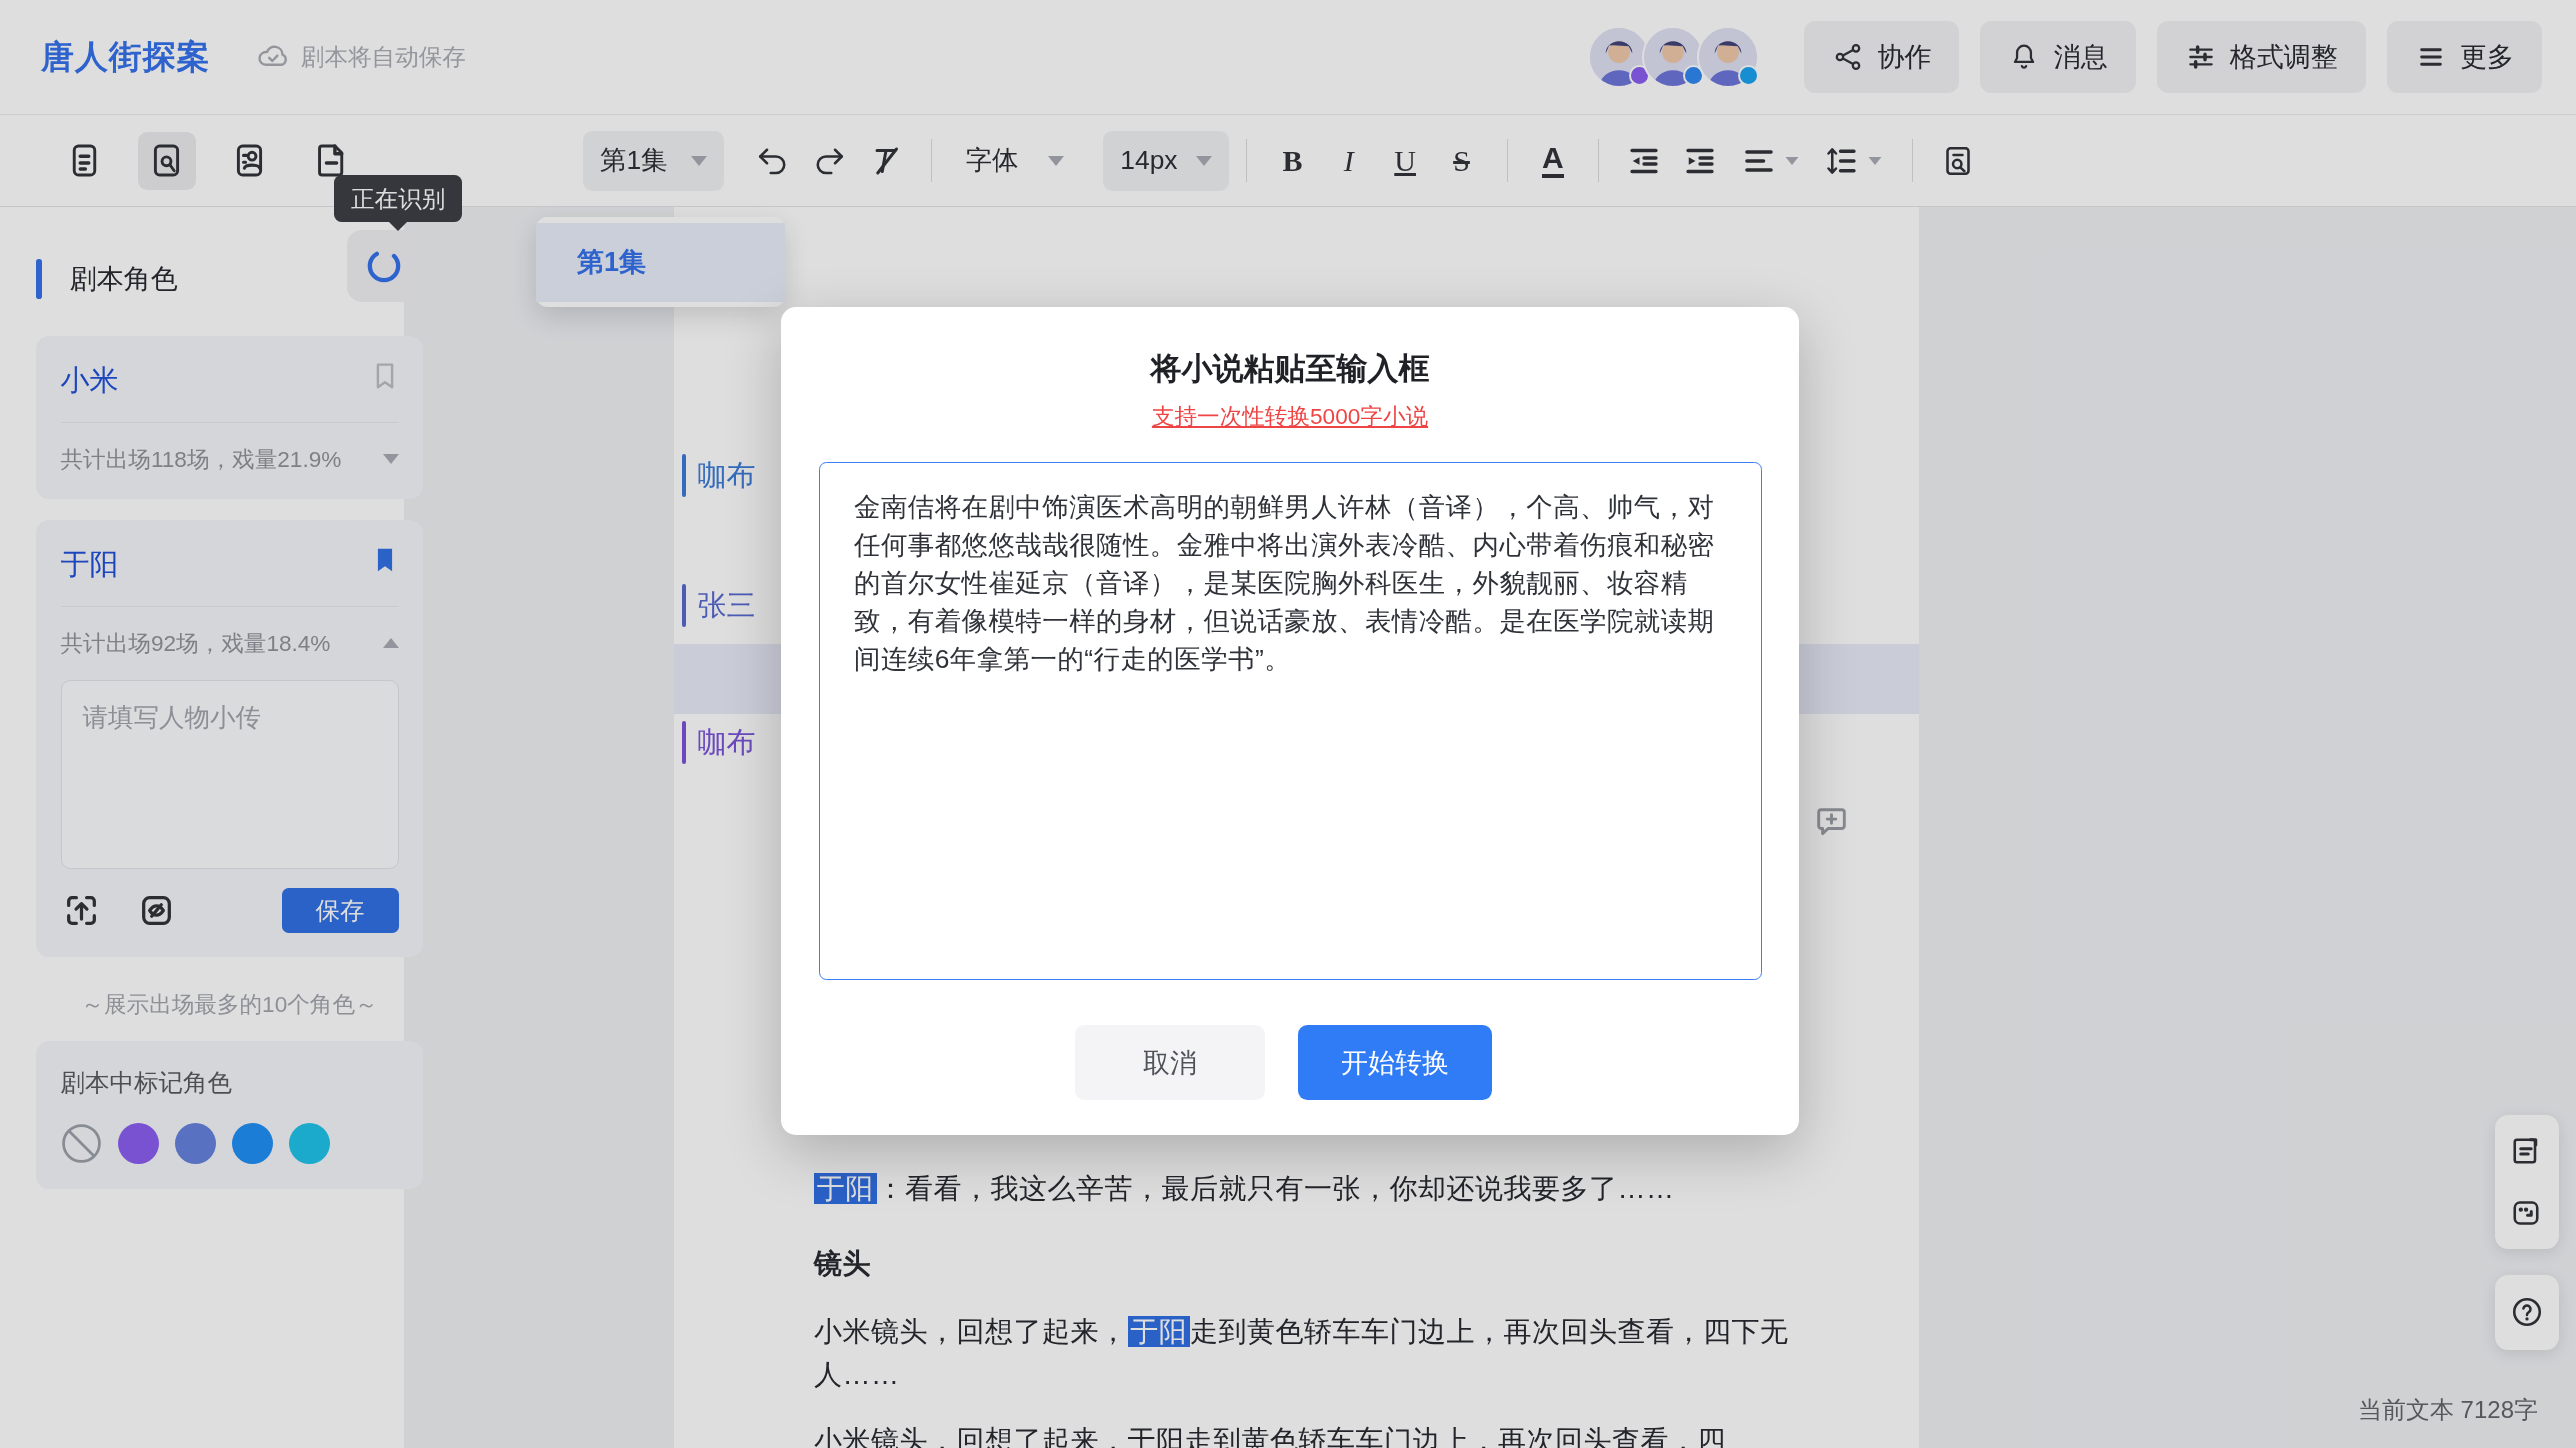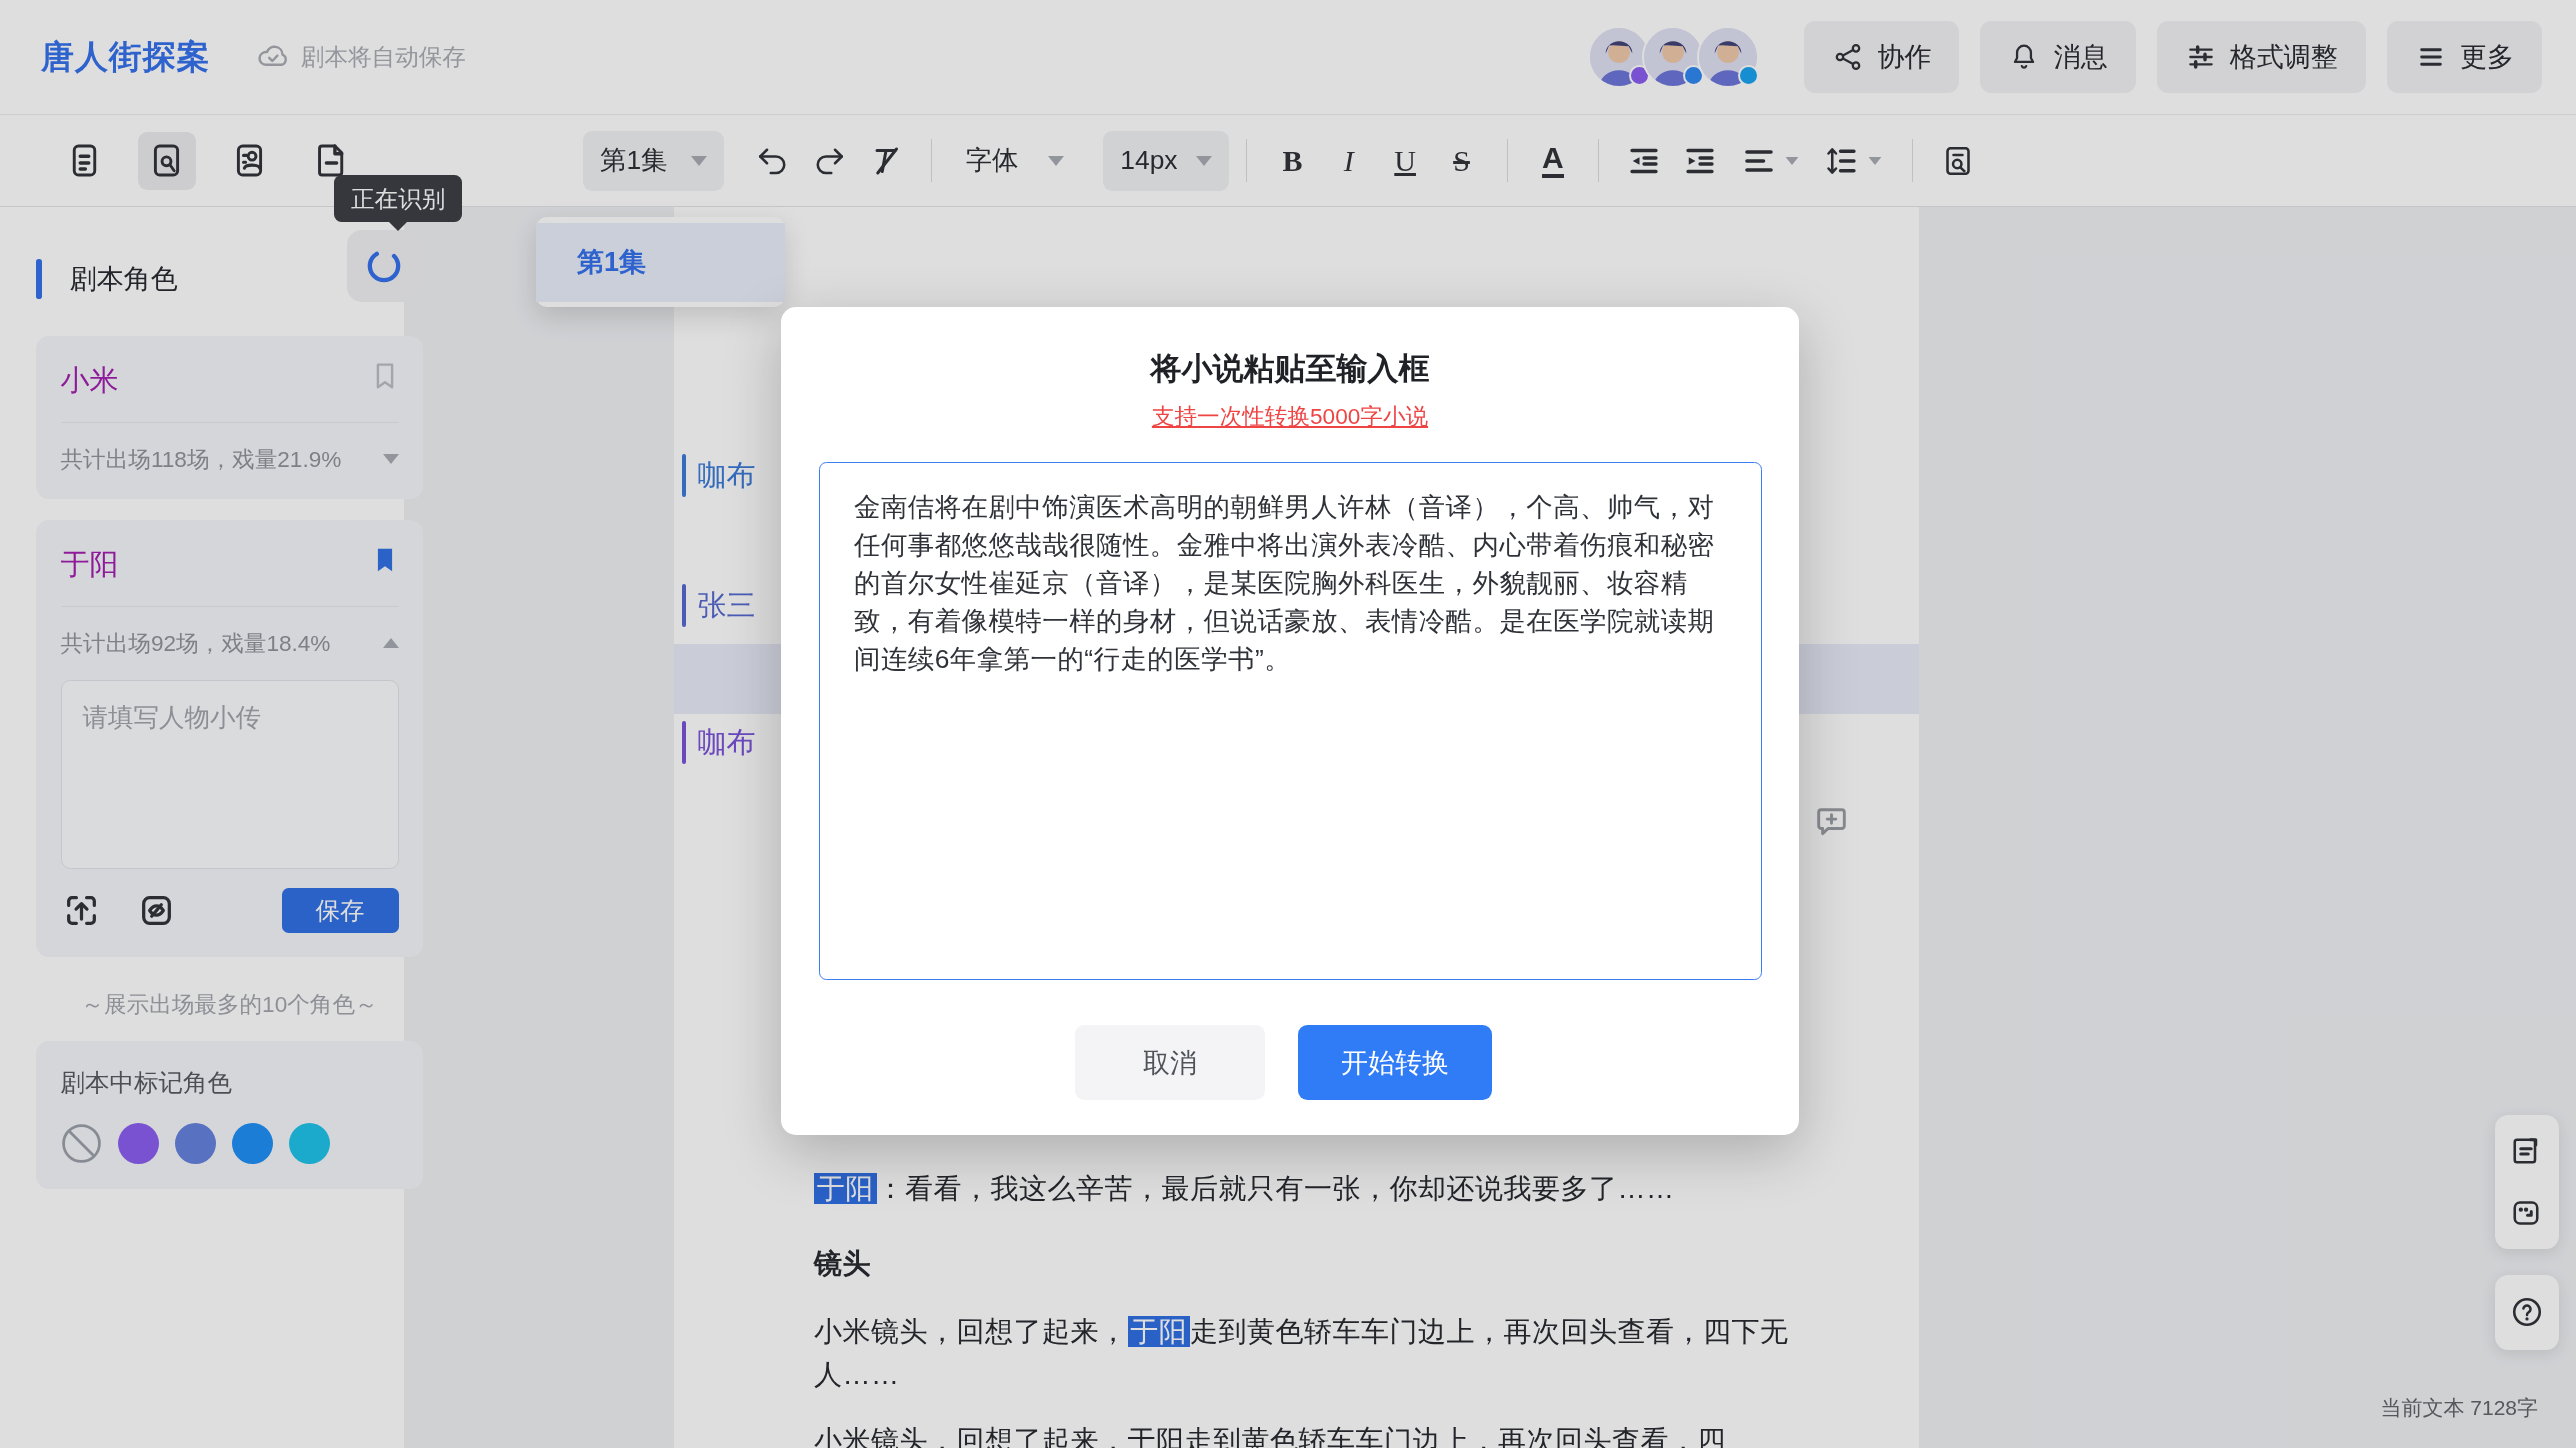--- a/index.html
+++ b/index.html
@@ -37,21 +37,21 @@
   .g-a { font-family:inherit; font-weight:bold; border-bottom:4.7px solid #2f3136; line-height:1; padding-bottom:1.9px; }
 
   
   .sidebar { position:absolute; left:0; top:207px; width:404px; bottom:0; background:#fff; padding:36px 0 0 36px; z-index:2; }
   .sb-head { position:relative; width:387px; height:72px; display:flex; align-items:center; }
   .sb-bar { width:5.7px; height:40px; background:#3370eb; border-radius:2.8px; }
   .sb-title { margin-left:28px; font-size:27px; color:#26282d; font-weight:500; }
   .spin-box { position:absolute; right:1.9px; top:-13.2px; width:74px; height:72px; background:#f0f0f2; border-radius:15px; display:flex; align-items:center; justify-content:center; }
   .spin-box svg { width:40px; height:40px; }
   .card { position:relative; width:387px; background:#f5f6f8; border-radius:13.2px; padding:24.5px; margin-top:21px; }
-  .role-name { font-size:29px; color:#a21caf; font-weight:500; }
+  .role-name { font-size:29px; color:#1d4ed8; font-weight:500; }
   .bm { position:absolute; right:21px; top:22.6px; width:34px; height:34px; }
   .card hr { border:none; border-top:0.9px solid #e7e8ea; margin:21px 0 0 0; }
   .stats { display:flex; align-items:center; justify-content:space-between; margin-top:21px; }
   .stats span { font-size:22.6px; color:#8f9298; }
   .bio { margin-top:21px; width:100%; height:189px; background:#fbfcfd; border:0.9px solid #e2e4e8; border-radius:9.4px; padding:19px 21px; font-size:25.5px; color:#a0a3a9; font-family:inherit; resize:none; }
   .role-actions { display:flex; align-items:center; margin-top:19px; }
   .act-icon { width:43px; height:43px; border:none; background:transparent; margin-right:32px; padding:0; }
   .act-icon svg { width:41px; height:41px; stroke-width:1.9; }
   .save-btn { margin-left:auto; width:117px; height:45px; background:#2f6fe4; color:#fff; border:none; border-radius:6.6px; font-size:24.5px; font-family:inherit; }
   .sb-note { width:387px; text-align:center; margin-top:32px; font-size:22.6px; color:#a2a5ab; }
@@ -66,21 +66,21 @@
   .page { position:absolute; left:203px; top:0; width:1245px; bottom:0; background:#fff; overflow:hidden; }
   .role-label { position:absolute; left:7.5px; display:flex; align-items:center; }
   .rl-bar { width:4.7px; height:43px; border-radius:1.9px; }
   .rl-text { margin-left:11.3px; font-size:29px; font-weight:500; }
   .sel-row { position:absolute; left:0; width:100%; height:70px; background:#e8ecf7; }
   .doc-line { position:absolute; left:140px; width:986px; font-size:28px; line-height:43px; color:#26282d; letter-spacing:0.5px; }
   .mark { background:#2e6ee3; color:#fff; padding:0 2.8px; }
   .doc-h { font-weight:bold; }
   .comment-ic { position:absolute; left:1137px; top:594px; width:43px; height:43px; border:none; background:transparent; padding:0; }
   .comment-ic svg { width:41px; height:41px; stroke:#9a9da3; }
-  .word-count { position:absolute; right:38px; top:1394px; font-size:21px; color:#5f6267; z-index:2; }
+  .word-count { position:absolute; right:38px; top:1394px; font-size:24px; color:#5f6267; z-index:2; }
 
   
   .float-card { position:absolute; right:17px; width:64px; background:#fff; border-radius:13.2px; box-shadow:0 3.8px 15px rgba(0,0,0,.10); display:flex; flex-direction:column; align-items:center; z-index:2; }
   .fc1 { top:1115px; height:134px; justify-content:center; gap:24.5px; }
   .fc2 { top:1275px; height:75px; justify-content:center; }
   .float-card button { border:none; background:transparent; width:38px; height:38px; padding:0; }
   .float-card svg { width:36px; height:36px; }
 
   
   .overlay { position:absolute; inset:0; background:rgba(18,20,26,0.14); z-index:40; }

